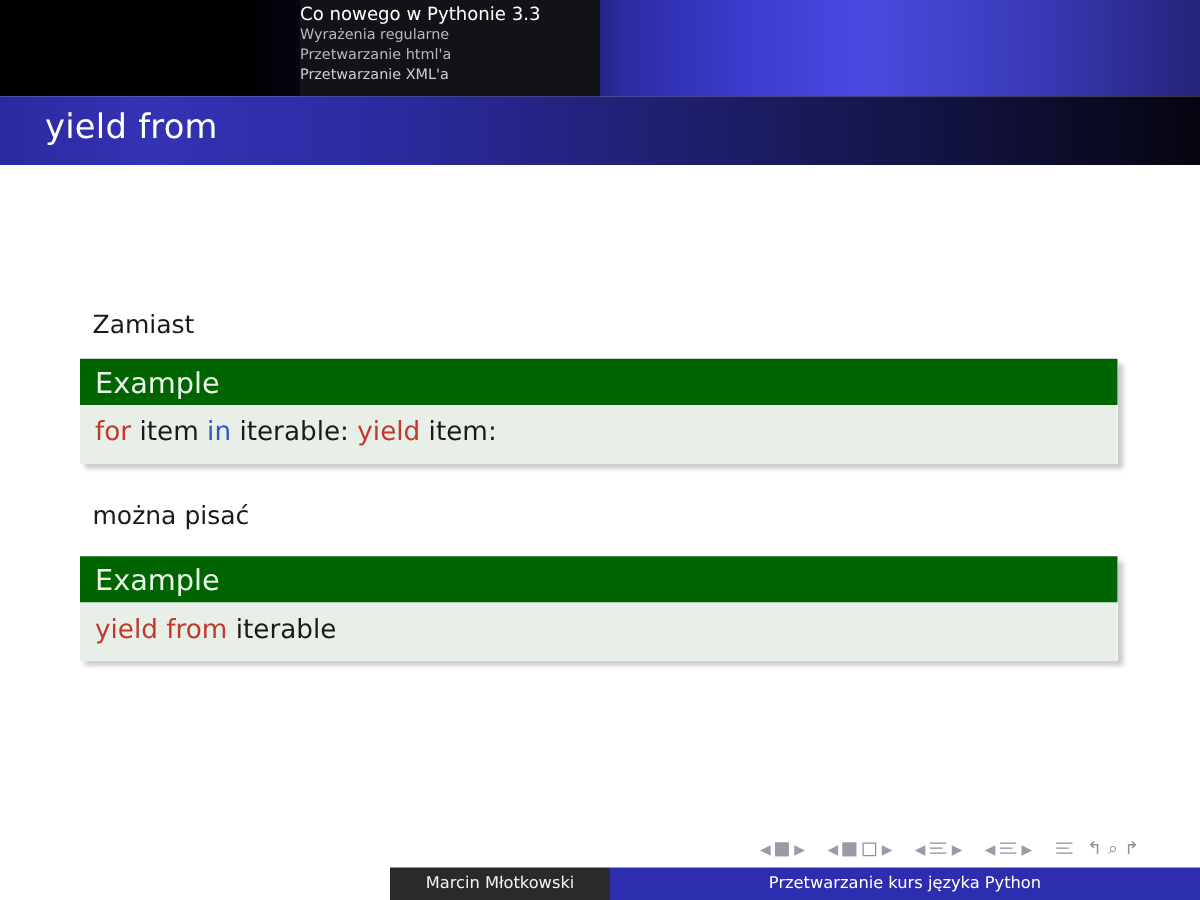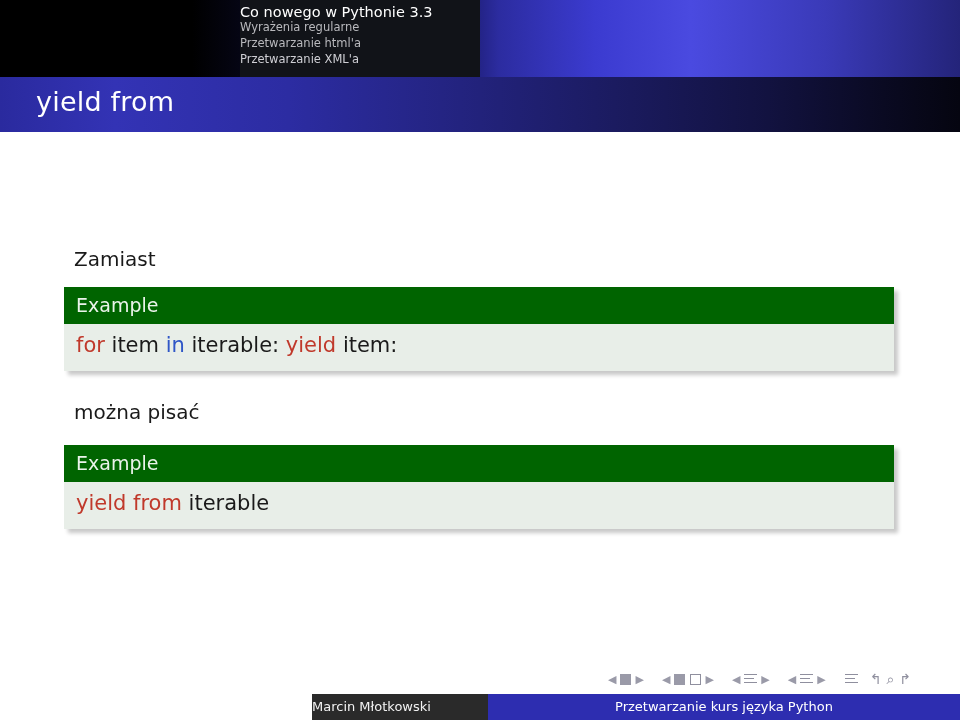--- a/index.html
+++ b/index.html
@@ -94,21 +94,21 @@
     left: 64px;
     width: 830px;
     box-shadow: 4px 4px 4px rgba(0,0,0,0.22);
   }
   .example-box-1 { top: 155px; }
   .example-box-2 { top: 313px; }
 
   .example-title {
     background: #006400;
     color: #eaf3ea;
-    font-size: 19px;
+    font-size: 23px;
     padding: 7px 12px 8px 12px;
     box-sizing: border-box;
     height: 37px;
   }
   .example-body {
     background: #e8eee8;
     padding: 9px 12px 12px 12px;
     box-sizing: border-box;
     min-height: 47px;
     font-size: 21px;
@@ -121,20 +121,21 @@
   
   .footer-left {
     position: absolute;
     left: 312px;
     top: 694px;
     width: 176px;
     height: 26px;
     background: #2a2a2a;
     color: #f2f2f2;
     font-size: 13px;
+    text-align: center;
     line-height: 26px;
   }
   .footer-right {
     position: absolute;
     left: 488px;
     top: 694px;
     width: 472px;
     height: 26px;
     background: #2d2db0;
     color: #ffffff;

